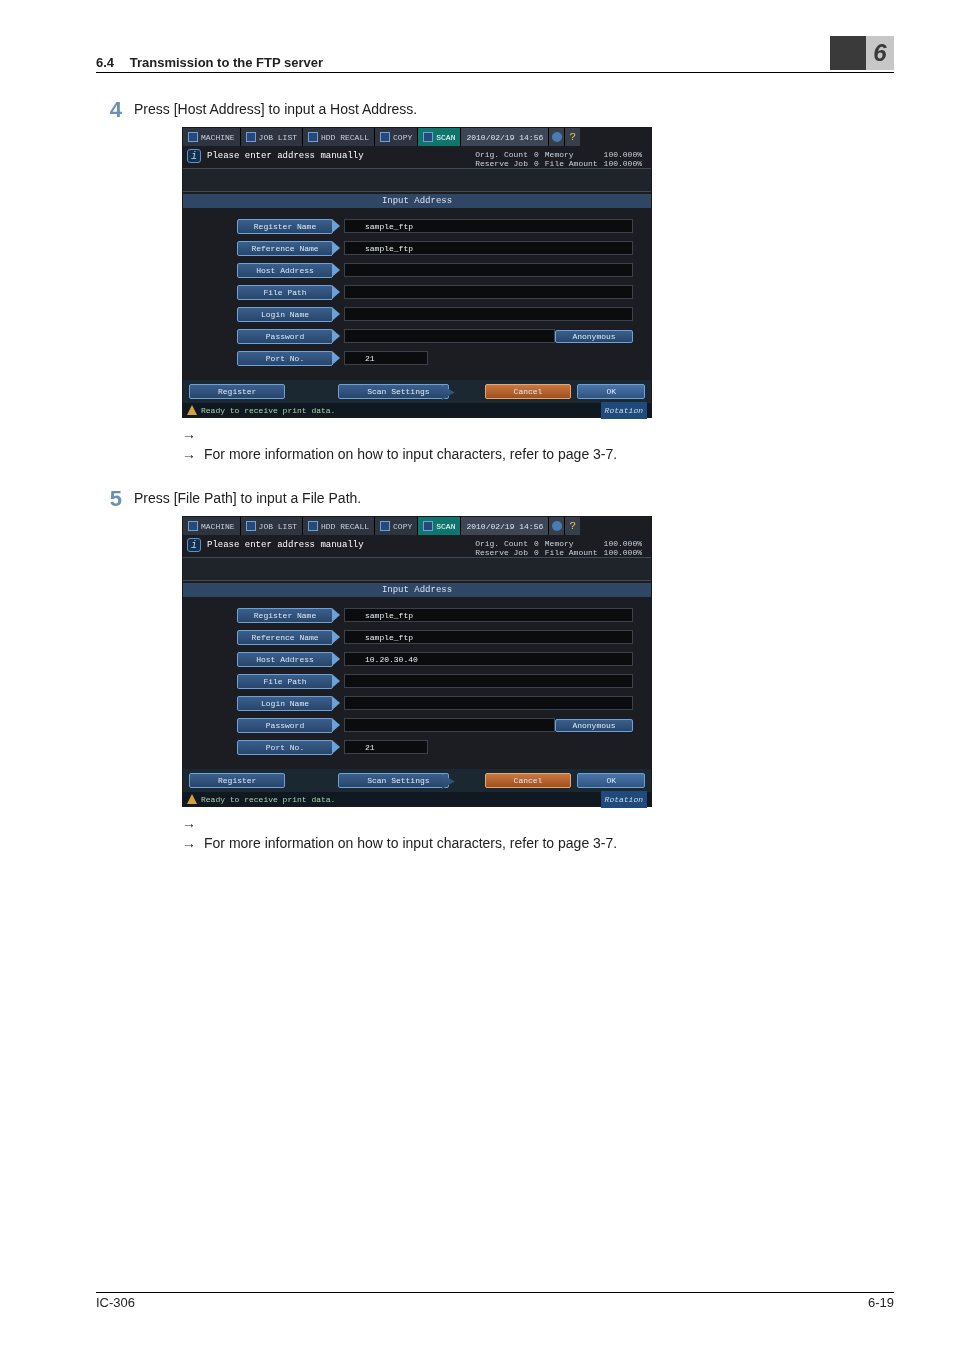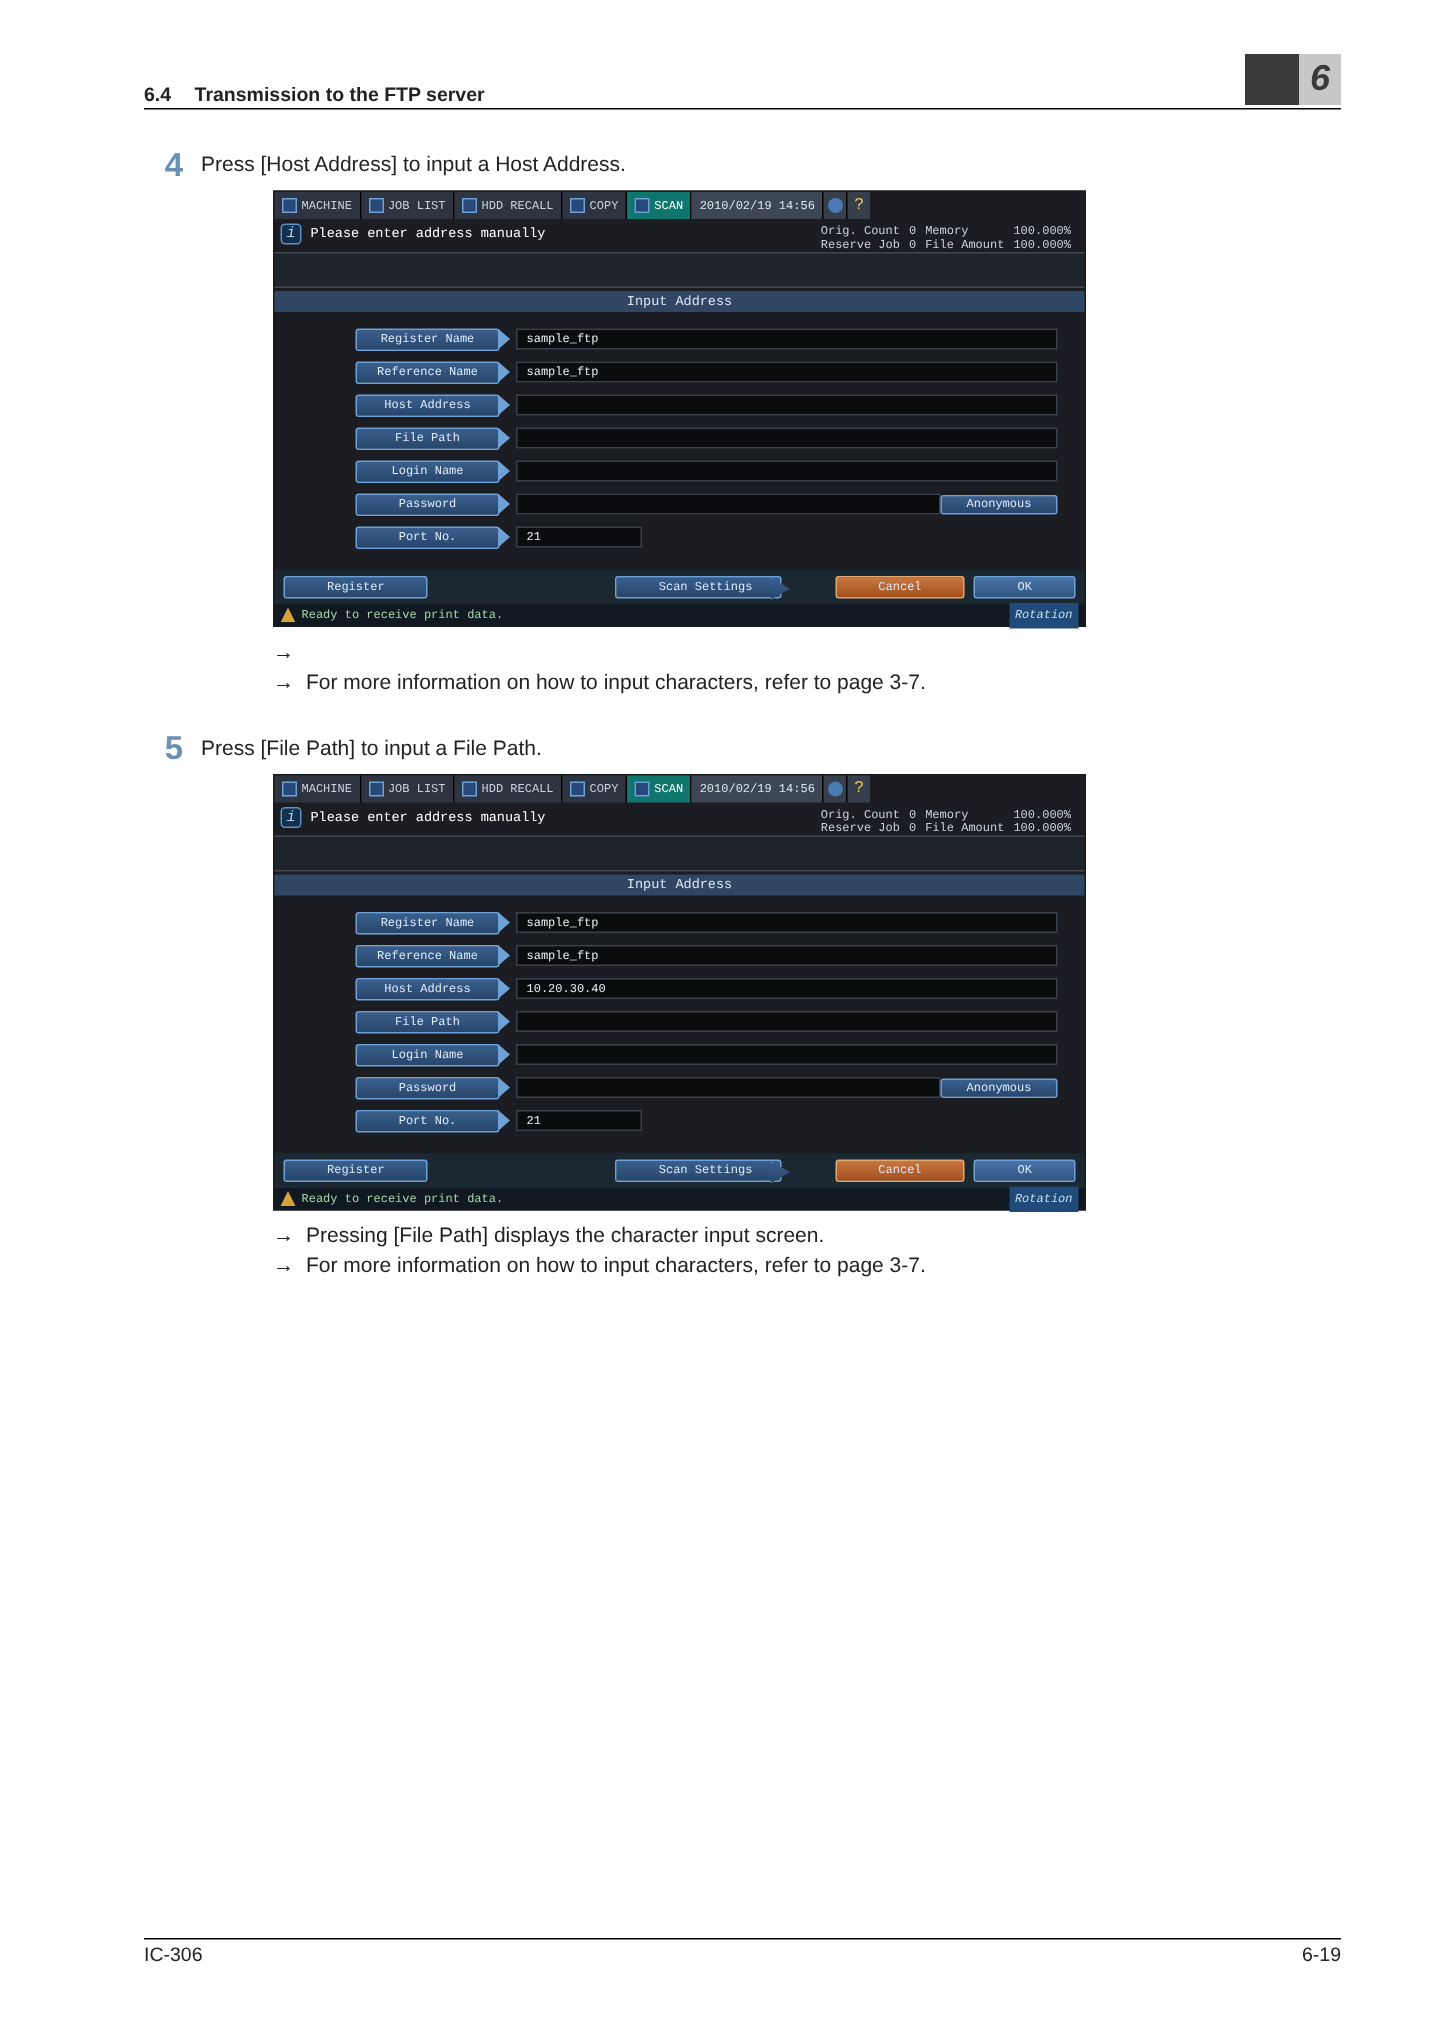--- a/index.html
+++ b/index.html
@@ -11,21 +11,21 @@
   .top-head .left .secnum { font-weight: bold; margin-right: 12px; }
   .top-head .left .sectitle { font-weight: bold; }
   .chapbox { display:flex; align-items:center; }
   .chapbox .bar { background:#3a3a3a; width:36px; height:34px; }
   .chapbox .num { background:#c7c7c7; width:28px; height:34px; font-size:24px; font-weight:bold; font-style:italic; display:flex; align-items:center; justify-content:center; color:#3a3a3a; }
 
   .step-row { display:flex; align-items:flex-start; margin-top:28px; }
   .step-num { color:#6a90b4; font-size:22px; font-weight:bold; width:38px; flex-shrink:0; text-align:right; padding-right:12px; margin-top:-4px;}
   .step-text { font-size:14px; }
 
-  .panel { width:542px; margin:4px 0 0 86px; background:#1b1d22; border:1px solid #1a1a1a; font-family: "Courier New", monospace; font-size:9px; color:#cfd4db; }
+  .panel { width:470px; margin:4px 0 0 86px; background:#1b1d22; border:1px solid #1a1a1a; font-family: "Courier New", monospace; font-size:9px; color:#cfd4db; }
 
   .tabbar { display:flex; height:18px; }
   .tab { border-right:1px solid #000; display:flex; align-items:center; padding:0 5px; gap:3px; font-size:8px; color:#c6d2e0; background:#2e3440; }
   .tab .ic { width:10px; height:10px; background:#27497a; border:1px solid #6fa0d6; }
   .tab.ac { background:#0f766e; color:#fff; }
   .tabbar .clock { background:#3d4654; display:flex; align-items:center; padding:0 5px; font-size:8px; color:#dde5ee; }
   .tabbar .extra { display:flex; }
   .tabbar .extra .e { width:16px; height:18px; background:#37404a; border-left:1px solid #000; display:flex; align-items:center; justify-content:center;}
   .tabbar .extra .e.round { position:relative; }
   .tabbar .extra .e.round::after{ content:""; width:10px; height:10px; border-radius:50%; background:#4b7bb3; display:block;}
@@ -41,21 +41,21 @@
   .panel-inner { position:relative; }
   .blankrow { height:24px; border-top:1px solid #434952; border-bottom:1px solid #434952; margin:2px 0 0 0; background:#1f232a;}
   .section-title { text-align:center; font-size:9px; background:#2f4765; color:#d9e4f0; padding:2px 0; margin-top:2px; }
 
   .form { padding:10px 18px 8px 54px; }
   .frow { display:flex; align-items:center; margin-bottom:6px; height:16px; }
   .flabel { width:96px; text-align:center; font-size:8px; color:#ddeaf8; padding:2px 0;
             background: linear-gradient(#3a5f8d,#28466b);
             border:1px solid #6ea1d6; border-radius:2px; }
   .carrot { width:8px; height:14px; background:#6ea1d6; clip-path: polygon(0 0,100% 50%,0 100%); margin-left:-1px;}
-  .fval { margin-left:4px; flex:1; height:14px; background:#0b0c0e; border:1px solid #3b424b; padding:0 6px; font-size:8px; color:#e8eef4; display:flex; align-items:center; }
+  .fval { margin-left:4px; flex:1; height:14px; background:#0b0c0e; border:1px solid #3b424b; padding:0 20px; font-size:8px; color:#e8eef4; display:flex; align-items:center; }
   .fval.short { flex:0 0 84px; }
   .anon { margin-left:auto; width:78px; text-align:center; font-size:8px;
           background: linear-gradient(#3a5f8d,#28466b);
           border:1px solid #6ea1d6; border-radius:2px; color:#ddeaf8; padding:1px 0;}
 
   .panel-foot { display:flex; align-items:center; padding:4px 6px; background:#1c2831; gap:6px;}
   .pfbtn { font-size:8px; padding:2px 28px; border-radius:2px;
            background: linear-gradient(#3a5f8d,#28466b);
            border:1px solid #6ea1d6; color:#ddeaf8; text-align:center; }
   .pfbtn.scan { position:relative; padding-right:18px; }
@@ -322,21 +322,20 @@
       <div class="warn"></div>
       <span>Ready to receive print data.</span>
       <span class="rot">Rotation</span>
     </div>
     </div>
   </div>
 
   <div class="notes">
     <div class="note">
         <span class="arrow">→</span>
-        <span>Pressing [File Path] displays the character input screen.</span>
       </div>
     <div class="note">
         <span class="arrow">→</span>
         <span>For more information on how to input characters, refer to page 3-7.</span>
       </div>
   </div>
 
 </div>
 
 <div class="footer">

